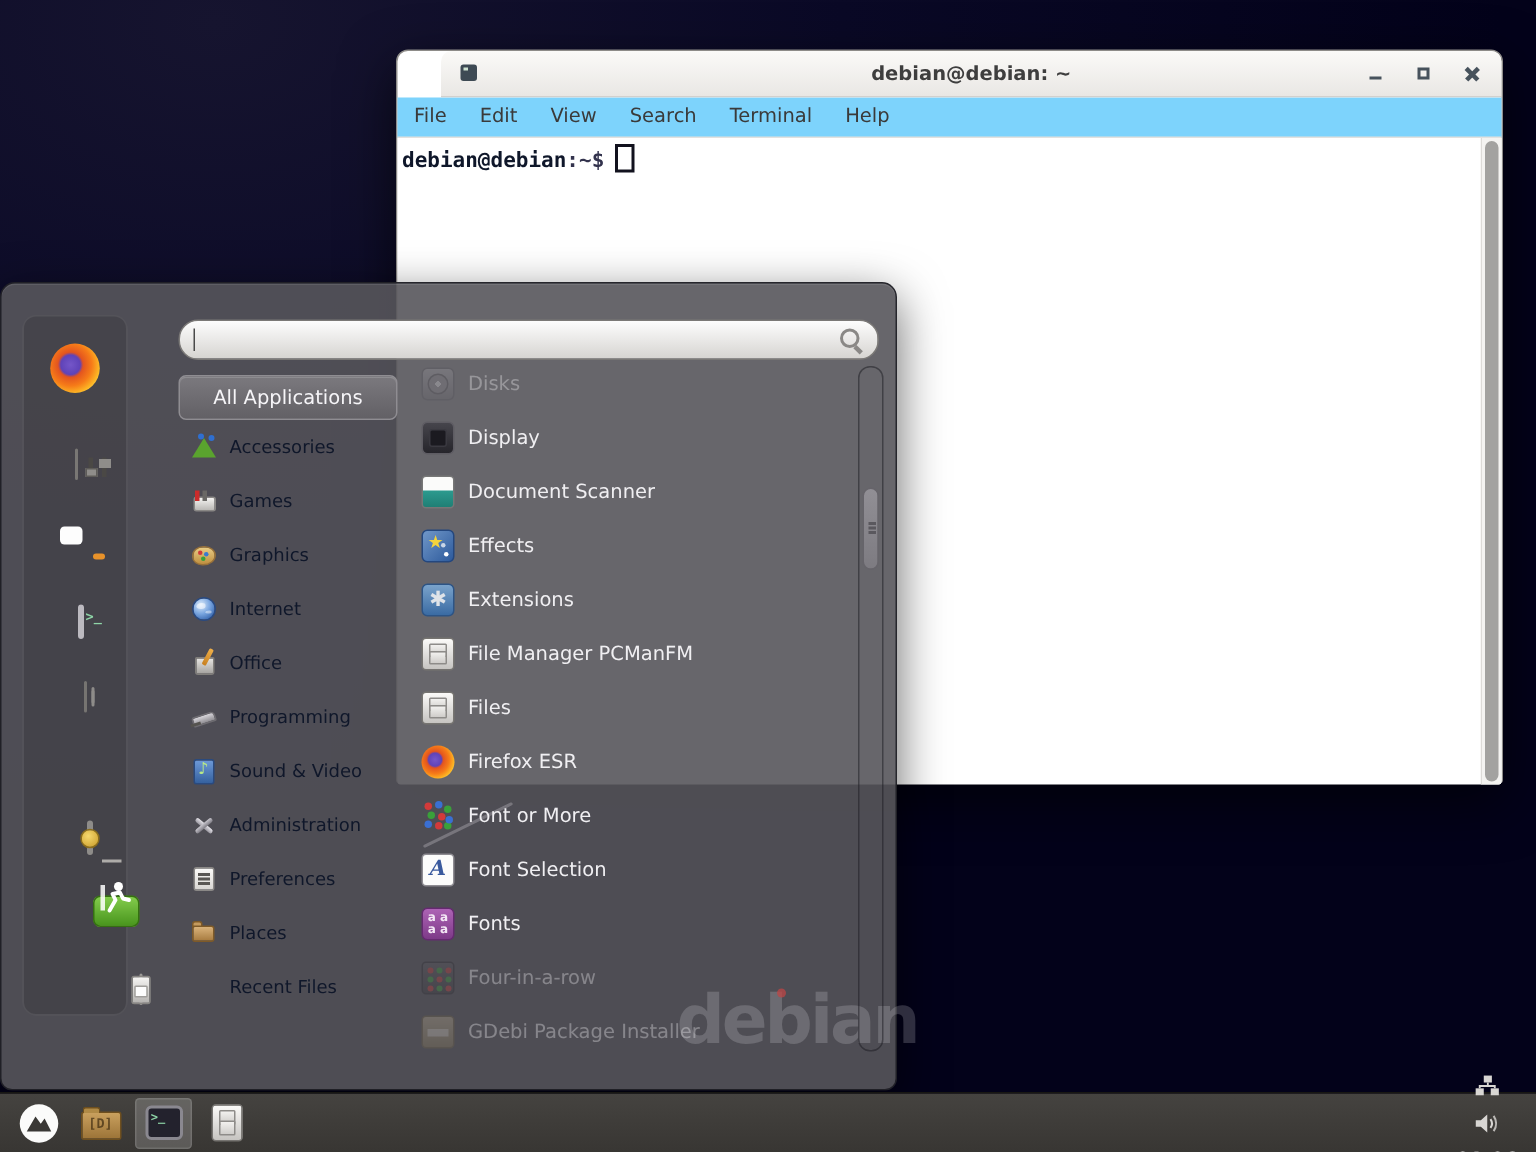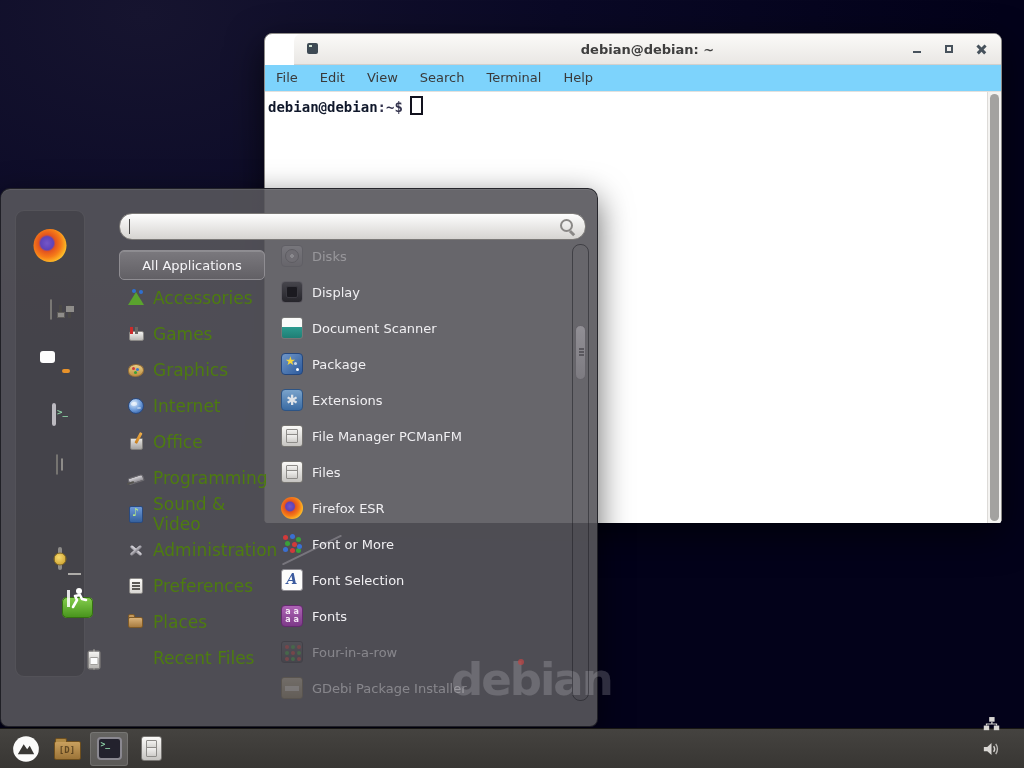--- a/index.html
+++ b/index.html
@@ -88,21 +88,21 @@
   .search-mag::before{content:"";position:absolute;left:1px;top:1px;width:9px;height:9px;border:2px solid #8a8886;border-radius:50%;}
   .search-mag::after{content:"";position:absolute;left:12px;top:12px;width:6px;height:2.5px;background:#8a8886;transform:rotate(45deg);transform-origin:0 0;}
 
   .categories{position:absolute;left:118px;top:61px;width:146px;}
   .all-apps-btn{
     height:30px;box-sizing:border-box;border:1px solid #8f8d92;border-radius:5px;
     background:linear-gradient(#7b797e,#626065);color:#f6f5f8;font-size:13px;
     display:flex;align-items:center;justify-content:center;cursor:pointer;
     box-shadow:inset 0 1px 0 rgba(255,255,255,.15);
   }
-  .cat-item{height:36px;display:flex;align-items:center;gap:8px;padding-left:8px;cursor:pointer;color:#4d7c0f;font-size:17px;}
+  .cat-item{height:36px;display:flex;align-items:center;gap:8px;padding-left:8px;cursor:pointer;color:#0f172a;font-size:12px;}
   .cat-item.no-icon{padding-left:34px;}
   .ci{width:18px;height:18px;position:relative;flex:none;}
   .ci-accessories::before{content:"";position:absolute;left:1px;bottom:2px;width:0;height:0;border-left:8px solid transparent;border-right:8px solid transparent;border-bottom:13px solid #5aa32e;}
   .ci-accessories::after{content:"";position:absolute;left:5px;top:0;width:4px;height:4px;border-radius:50%;background:#2f6fd0;box-shadow:7px 1px 0 #2f6fd0;}
   .ci-games::before{content:"";position:absolute;left:2px;bottom:2px;width:13px;height:8px;background:linear-gradient(#f4f3f1,#bbb9b6);border:1px solid #8a8886;border-radius:2px;}
   .ci-games::after{content:"";position:absolute;left:8px;top:2px;width:3px;height:7px;background:#6a6865;box-shadow:-5px 0 0 #cc2b2b;}
   .ci-graphics::before{content:"";position:absolute;left:1px;top:3px;width:14px;height:11px;background:linear-gradient(#e9cd86,#bf8f3f);border:1px solid #96703a;border-radius:50% 50% 55% 45%;}
   .ci-graphics::after{content:"";position:absolute;left:5px;top:6px;width:3px;height:3px;border-radius:50%;background:#d03a3a;box-shadow:4px 1px 0 #3a7ad0,2px 4px 0 #3aa03a;}
   .ci-internet::before{content:"";position:absolute;inset:1px;border-radius:50%;background:radial-gradient(circle at 35% 30%,#dcebfa,#7aa6e0 45%,#2e5ea8 88%);border:1px solid #2a4a80;}
   .ci-internet::after{content:"";position:absolute;left:4px;top:5px;width:6px;height:4px;background:rgba(255,255,255,.55);border-radius:60% 40% 50% 50%;box-shadow:5px 4px 0 -1px rgba(255,255,255,.45);}
@@ -283,21 +283,21 @@
     <div class="app-row">
       <span class="ai ai-display"></span>
       <span>Display</span>
     </div>
     <div class="app-row">
       <span class="ai ai-docscan"></span>
       <span>Document Scanner</span>
     </div>
     <div class="app-row">
       <span class="ai ai-effects"></span>
-      <span>Package</span>
+      <span>Effects</span>
     </div>
     <div class="app-row">
       <span class="ai ai-extensions"></span>
       <span>Extensions</span>
     </div>
     <div class="app-row">
       <span class="ai cabinet"></span>
       <span>File Manager PCManFM</span>
     </div>
     <div class="app-row">

